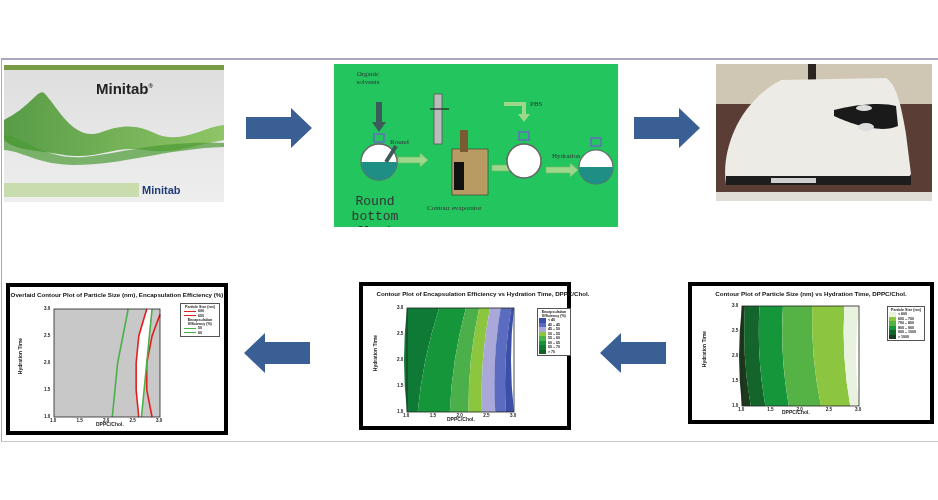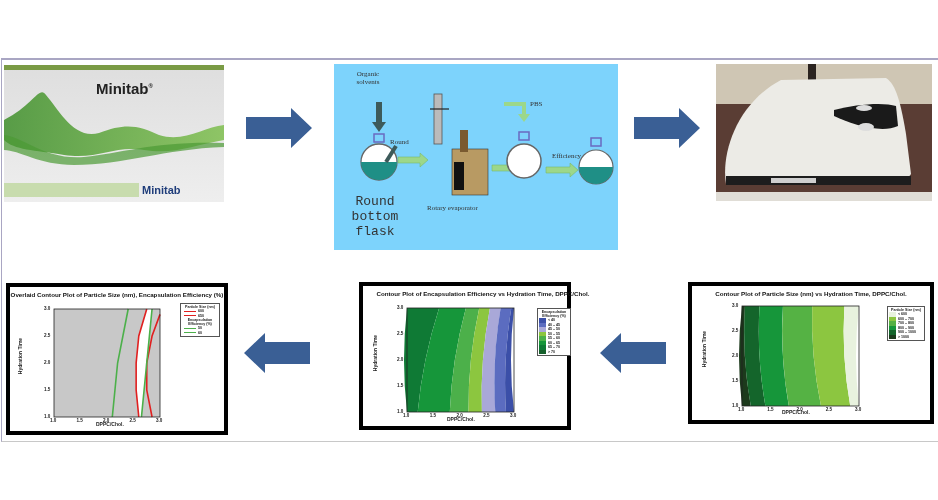--- a/index.html
+++ b/index.html
@@ -38,21 +38,21 @@
   <div style="position:absolute;left:92px;top:15px;font-weight:bold;font-size:15px;color:#222;">
     <span>Minitab</span><sup style="font-size:6px;">®</sup>
   </div>
   <div style="position:absolute;left:138px;top:119px;font-weight:bold;font-size:11px;color:#1f3d7a;">Minitab</div>
 </div>
 
 <svg class="arrow" style="left:246px;top:108px" width="70" height="40">
   <polygon points="0,9 45,9 45,0 66,20 45,40 45,31 0,31" fill="#3a5f95"></polygon>
 </svg>
 
-<div class="panel" style="left:334px;top:64px;width:284px;height:186px;background:#7dd3fc;">
+<div class="panel" style="left:334px;top:64px;width:284px;height:163px;background:#22c55e;">
   <div style="position:absolute;left:14px;top:6px;width:40px;font-family:'Liberation Serif',serif;font-size:7px;text-align:center;color:#333;">Organic solvents</div>
   <svg width="284" height="163">
     <rect x="42" y="38" width="6" height="22" fill="#3d5a5a"></rect>
     <polygon points="38,58 52,58 45,68" fill="#3d5a5a"></polygon>
     <rect x="40" y="70" width="10" height="8" fill="none" stroke="#6a6ac0" stroke-width="1.5"></rect>
     <circle cx="45" cy="98" r="18" fill="#fff" stroke="#666" stroke-width="1.3"></circle>
     <path d="M27,98 A18,18 0 0 0 63,98 Z" fill="#1f8f86"></path>
     <line x1="52" y1="98" x2="62" y2="82" stroke="#3d5a5a" stroke-width="4"></line>
     <polygon points="64,93 86,93 86,89 94,96 86,103 86,99 64,99" fill="#9cd78a" stroke="#7ab86b" stroke-width="0.6"></polygon>
     <rect x="100" y="30" width="8" height="50" fill="#bbb" stroke="#555" stroke-width="0.8"></rect>
@@ -64,23 +64,23 @@
     <polygon points="170,38 192,38 192,50 196,50 190,58 184,50 188,50 188,42 170,42" fill="#9cd78a"></polygon>
     <rect x="185" y="68" width="10" height="8" fill="none" stroke="#6a6ac0" stroke-width="1.5"></rect>
     <circle cx="190" cy="97" r="17" fill="#fff" stroke="#666" stroke-width="1.5"></circle>
     <polygon points="212,103 236,103 236,99 244,106 236,113 236,109 212,109" fill="#9cd78a" stroke="#7ab86b" stroke-width="0.6"></polygon>
     <rect x="257" y="74" width="10" height="8" fill="none" stroke="#6a6ac0" stroke-width="1.5"></rect>
     <circle cx="262" cy="103" r="17" fill="#fff" stroke="#666" stroke-width="1.2"></circle>
     <path d="M245,103 A17,17 0 0 0 279,103 Z" fill="#1f8f86"></path>
   </svg>
   <div style="position:absolute;left:56px;top:74px;font-family:'Liberation Serif',serif;font-size:7px;color:#333;">Round</div>
   <div style="position:absolute;left:13px;top:130px;width:56px;font-family:Liberation Mono, monospace;font-size:13px;text-align:center;color:#333;">Round bottom flask</div>
-  <div style="position:absolute;left:93px;top:140px;font-family:'Liberation Serif',serif;font-size:7px;color:#333;">Rotary evaporator</div>
+  <div style="position:absolute;left:93px;top:140px;font-family:'Liberation Serif',serif;font-size:7px;color:#333;">Contour evaporator</div>
   <div style="position:absolute;left:196px;top:36px;font-family:'Liberation Serif',serif;font-size:7px;color:#333;">PBS</div>
-  <div style="position:absolute;left:218px;top:88px;font-family:'Liberation Serif',serif;font-size:7px;color:#333;">Efficiency</div>
+  <div style="position:absolute;left:218px;top:88px;font-family:'Liberation Serif',serif;font-size:7px;color:#333;">Hydration</div>
 </div>
 
 <svg class="arrow" style="left:634px;top:108px" width="70" height="40">
   <polygon points="0,9 45,9 45,0 66,20 45,40 45,31 0,31" fill="#3a5f95"></polygon>
 </svg>
 
 <div class="panel" style="left:716px;top:64px;width:216px;height:137px;background:#5a3d34;">
   <svg width="216" height="137">
     <rect x="0" y="0" width="216" height="40" fill="#cfc6b4"></rect>
     <rect x="92" y="0" width="8" height="20" fill="#2b2420"></rect>

